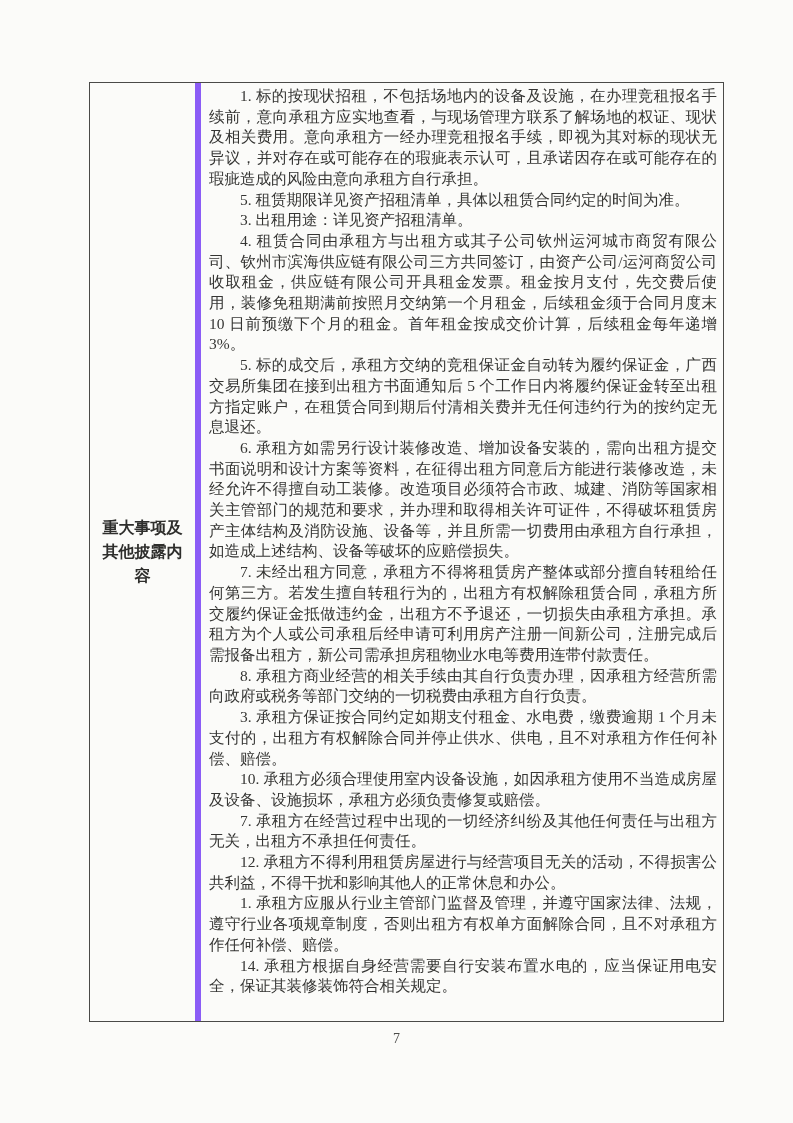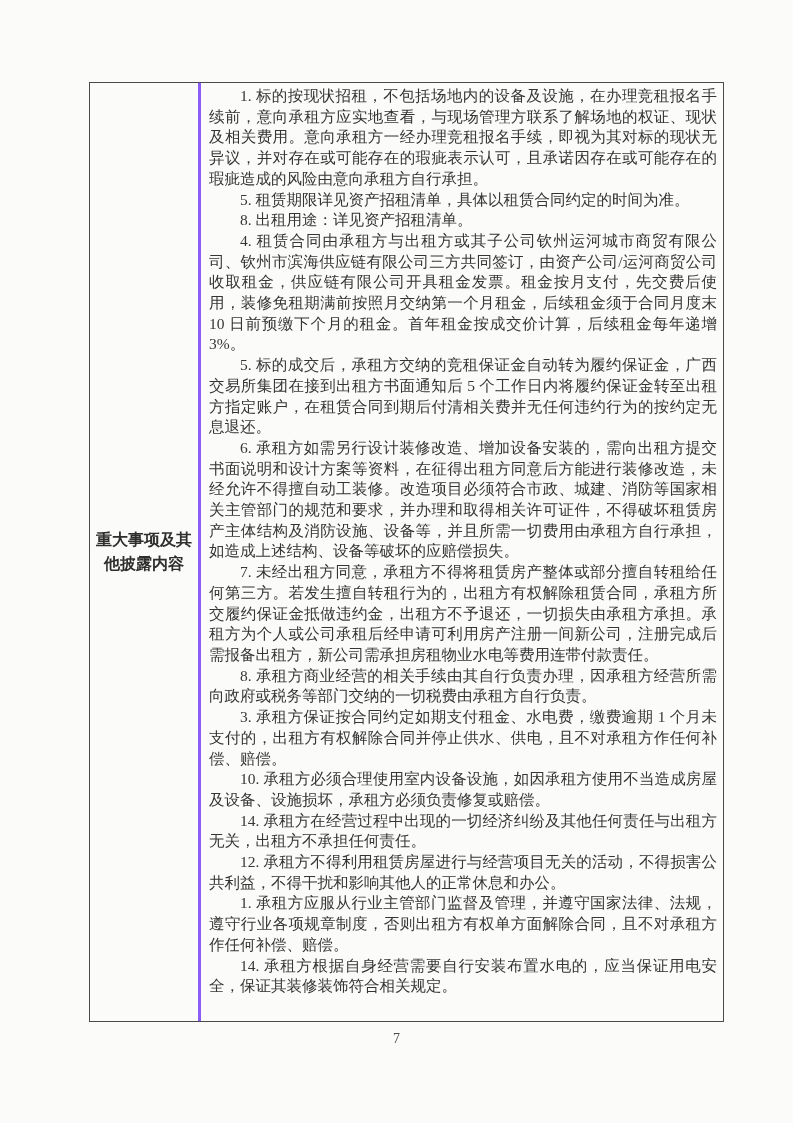--- a/index.html
+++ b/index.html
@@ -27,21 +27,21 @@
     height: 940px;
     box-sizing: border-box;
     border: 1px solid #4a4a48;
     display: flex;
     background: #fbfbf9;
   }
   .row-header-cell {
     flex: 0 0 111px;
     width: 111px;
     box-sizing: border-box;
-    border-right: 3px solid #8b5cf6;
+    border-right: 6px solid #8b5cf6;
     display: flex;
     align-items: center;
     justify-content: center;
     padding: 0 5px;
   }
   .row-header-label {
     font-weight: bold;
     font-size: 16px;
     line-height: 24px;
     text-align: center;
@@ -78,29 +78,29 @@
 
   <div class="doc-table">
 
     <div class="row-header-cell">
       <div class="row-header-label">重大事项及其他披露内容</div>
     </div>
 
     <div class="clauses-cell">
       <p>1. 标的按现状招租，不包括场地内的设备及设施，在办理竞租报名手续前，意向承租方应实地查看，与现场管理方联系了解场地的权证、现状及相关费用。意向承租方一经办理竞租报名手续，即视为其对标的现状无异议，并对存在或可能存在的瑕疵表示认可，且承诺因存在或可能存在的瑕疵造成的风险由意向承租方自行承担。</p>
       <p>5. 租赁期限详见资产招租清单，具体以租赁合同约定的时间为准。</p>
-      <p>8. 出租用途：详见资产招租清单。</p>
+      <p>3. 出租用途：详见资产招租清单。</p>
       <p>4. 租赁合同由承租方与出租方或其子公司钦州运河城市商贸有限公司、钦州市滨海供应链有限公司三方共同签订，由资产公司/运河商贸公司收取租金，供应链有限公司开具租金发票。租金按月支付，先交费后使用，装修免租期满前按照月交纳第一个月租金，后续租金须于合同月度末 10 日前预缴下个月的租金。首年租金按成交价计算，后续租金每年递增 3%。</p>
       <p>5. 标的成交后，承租方交纳的竞租保证金自动转为履约保证金，广西交易所集团在接到出租方书面通知后 5 个工作日内将履约保证金转至出租方指定账户，在租赁合同到期后付清相关费并无任何违约行为的按约定无息退还。</p>
       <p>6. 承租方如需另行设计装修改造、增加设备安装的，需向出租方提交书面说明和设计方案等资料，在征得出租方同意后方能进行装修改造，未经允许不得擅自动工装修。改造项目必须符合市政、城建、消防等国家相关主管部门的规范和要求，并办理和取得相关许可证件，不得破坏租赁房产主体结构及消防设施、设备等，并且所需一切费用由承租方自行承担，如造成上述结构、设备等破坏的应赔偿损失。</p>
       <p>7. 未经出租方同意，承租方不得将租赁房产整体或部分擅自转租给任何第三方。若发生擅自转租行为的，出租方有权解除租赁合同，承租方所交履约保证金抵做违约金，出租方不予退还，一切损失由承租方承担。承租方为个人或公司承租后经申请可利用房产注册一间新公司，注册完成后需报备出租方，新公司需承担房租物业水电等费用连带付款责任。</p>
       <p>8. 承租方商业经营的相关手续由其自行负责办理，因承租方经营所需向政府或税务等部门交纳的一切税费由承租方自行负责。</p>
       <p>3. 承租方保证按合同约定如期支付租金、水电费，缴费逾期 1 个月未支付的，出租方有权解除合同并停止供水、供电，且不对承租方作任何补偿、赔偿。</p>
       <p>10. 承租方必须合理使用室内设备设施，如因承租方使用不当造成房屋及设备、设施损坏，承租方必须负责修复或赔偿。</p>
-      <p>14. 承租方在经营过程中出现的一切经济纠纷及其他任何责任与出租方无关，出租方不承担任何责任。</p>
+      <p>7. 承租方在经营过程中出现的一切经济纠纷及其他任何责任与出租方无关，出租方不承担任何责任。</p>
       <p>12. 承租方不得利用租赁房屋进行与经营项目无关的活动，不得损害公共利益，不得干扰和影响其他人的正常休息和办公。</p>
       <p>1. 承租方应服从行业主管部门监督及管理，并遵守国家法律、法规，遵守行业各项规章制度，否则出租方有权单方面解除合同，且不对承租方作任何补偿、赔偿。</p>
       <p>14. 承租方根据自身经营需要自行安装布置水电的，应当保证用电安全，保证其装修装饰符合相关规定。</p>
     </div>
 
   </div>
 
   <div class="page-number">7</div>
 
 </div>

